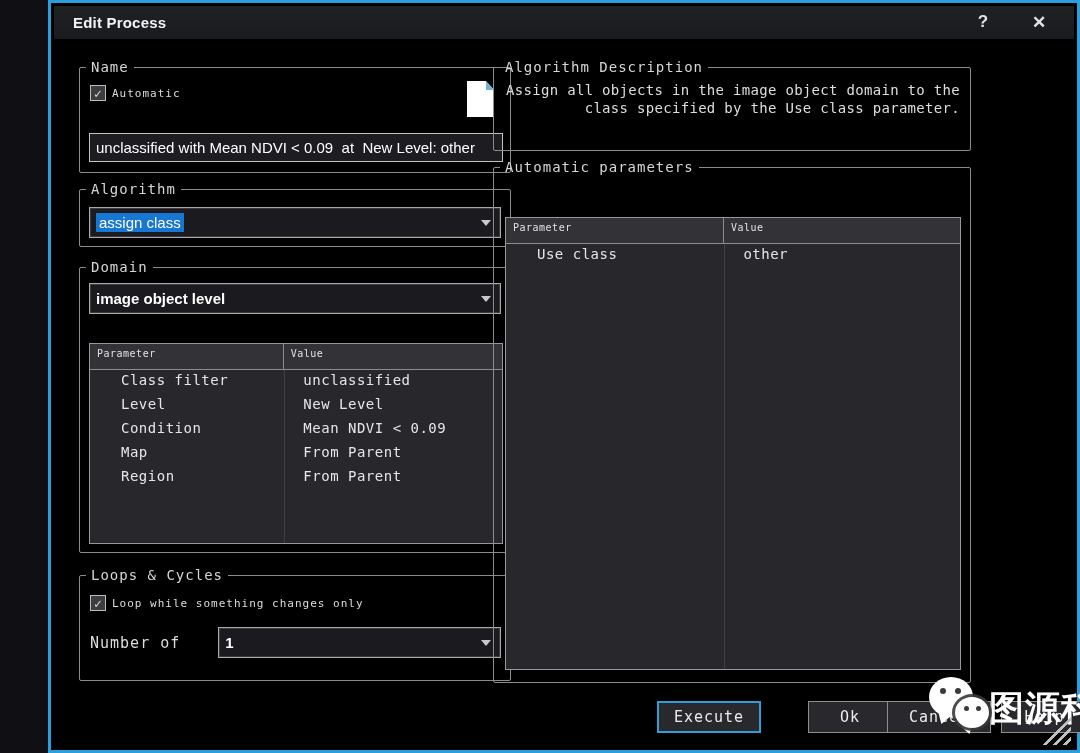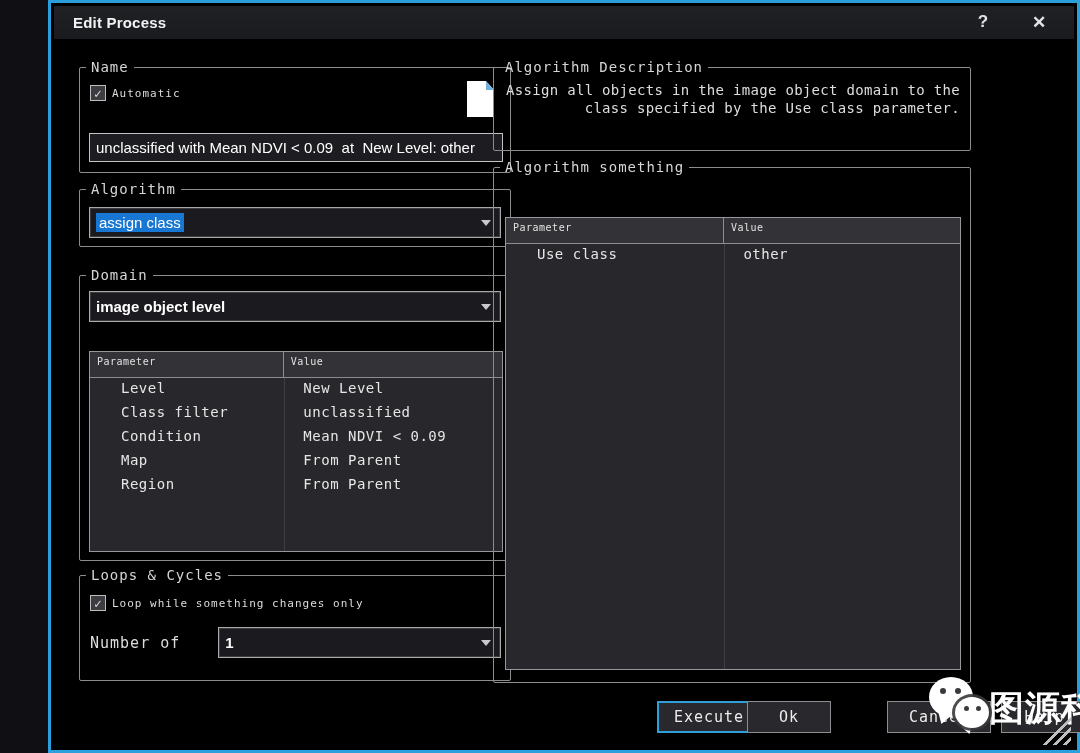--- a/index.html
+++ b/index.html
@@ -19,21 +19,21 @@
 
   
   fieldset { position:absolute; border:1px solid #8c8c8c; border-radius:2px;
     color:#d6d6d6; background:transparent; }
   legend { font-size:14px; color:#d6d6d6; padding:0 5px; margin-left:6px; letter-spacing:1px; }
 
   .lgrp { left:28px; width:432px; }
   .rgrp { left:442px; width:478px; }
   #name-group      { top:56px;  height:114px; }
   #algorithm-group { top:178px; height:66px; }
-  #domain-group    { top:264px; height:294px; }
+  #domain-group    { top:256px; height:294px; }
   #loops-group     { top:564px; height:114px; }
   #desc-group      { top:56px;  height:92px; }
   #params-group    { top:156px; height:524px; }
 
   
   .checkrow { display:flex; align-items:center; gap:6px; }
   .checkbox { width:16px; height:16px; border:1px solid #bdbdbd; background:#3d3c40;
     display:inline-flex; align-items:center; justify-content:center;
     color:#d9d9d9; font-size:13px; line-height:1; }
   .checklabel { font-size:11px; color:#dcdcdc; letter-spacing:1px; }
@@ -89,21 +89,21 @@
 
   
   .desc-text { font-size:14px; color:#dedede; padding:6px 10px 0 10px; line-height:18px;
     letter-spacing:.3px;text-align:right; }
 
   
   .btn { position:absolute; top:698px; height:32px; background:#29292d;
     border:1px solid #8e8e8e; color:#ececec; font-family:"DejaVu Sans Mono", monospace;
     font-size:15px; letter-spacing:1px; text-align:center; line-height:30px; cursor:default; }
   #btn-execute { left:606px; width:104px; border:2px solid #2f9fd9; line-height:28px; }
-  #btn-ok      { left:696px; width:84px; }
+  #btn-ok      { left:757px; width:84px; }
   #btn-cancel  { left:836px; width:104px; }
   #btn-help    { left:950px; width:87px; }
 
   
   .watermark { position:absolute; left:872px; top:672px; display:flex; align-items:center;
     pointer-events:none; }
   .wx-logo { position:relative; width:64px; height:66px; flex:0 0 auto; }
   .wx-b1 { position:absolute; left:6px; top:2px; width:44px; height:40px; background:#fff;
     border-radius:50%; }
   .wx-b1::before, .wx-b1::after { content:''; position:absolute; top:11px; width:6px; height:6px;
@@ -167,26 +167,26 @@
       <span class="combo-arrow"></span>
     </div>
     <div id="domain-table" class="ptable c1-47">
       <div class="thead">
         <div class="th">Parameter</div>
         <div class="th">Value</div>
       </div>
       <div class="tbody">
         <div class="colsep" style="left:47%"></div>
       <div class="trow">
+            <div class="tcell">Class filter</div>
+            <div class="tcell">unclassified</div>
+          </div>
+          <div class="trow">
             <div class="tcell">Level</div>
             <div class="tcell">New Level</div>
-          </div>
-          <div class="trow">
-            <div class="tcell">Class filter</div>
-            <div class="tcell">unclassified</div>
           </div>
           <div class="trow">
             <div class="tcell">Condition</div>
             <div class="tcell">Mean NDVI &lt; 0.09</div>
           </div>
           <div class="trow">
             <div class="tcell">Map</div>
             <div class="tcell">From Parent</div>
           </div>
           <div class="trow">
@@ -211,21 +211,21 @@
       </div>
     </div>
   </fieldset>
 
   <fieldset id="desc-group" class="rgrp">
     <legend>Algorithm Description</legend>
     <div class="desc-text">Assign all objects in the image object domain to the class specified by the Use class parameter.</div>
   </fieldset>
 
   <fieldset id="params-group" class="rgrp">
-    <legend>Algorithm something</legend>
+    <legend>Automatic parameters</legend>
     <div id="params-table" class="ptable c1-48">
       <div class="thead">
         <div class="th">Parameter</div>
         <div class="th">Value</div>
       </div>
       <div class="tbody">
         <div class="colsep" style="left:48%"></div>
       <div class="trow">
             <div class="tcell">Use class</div>
             <div class="tcell">other</div>

